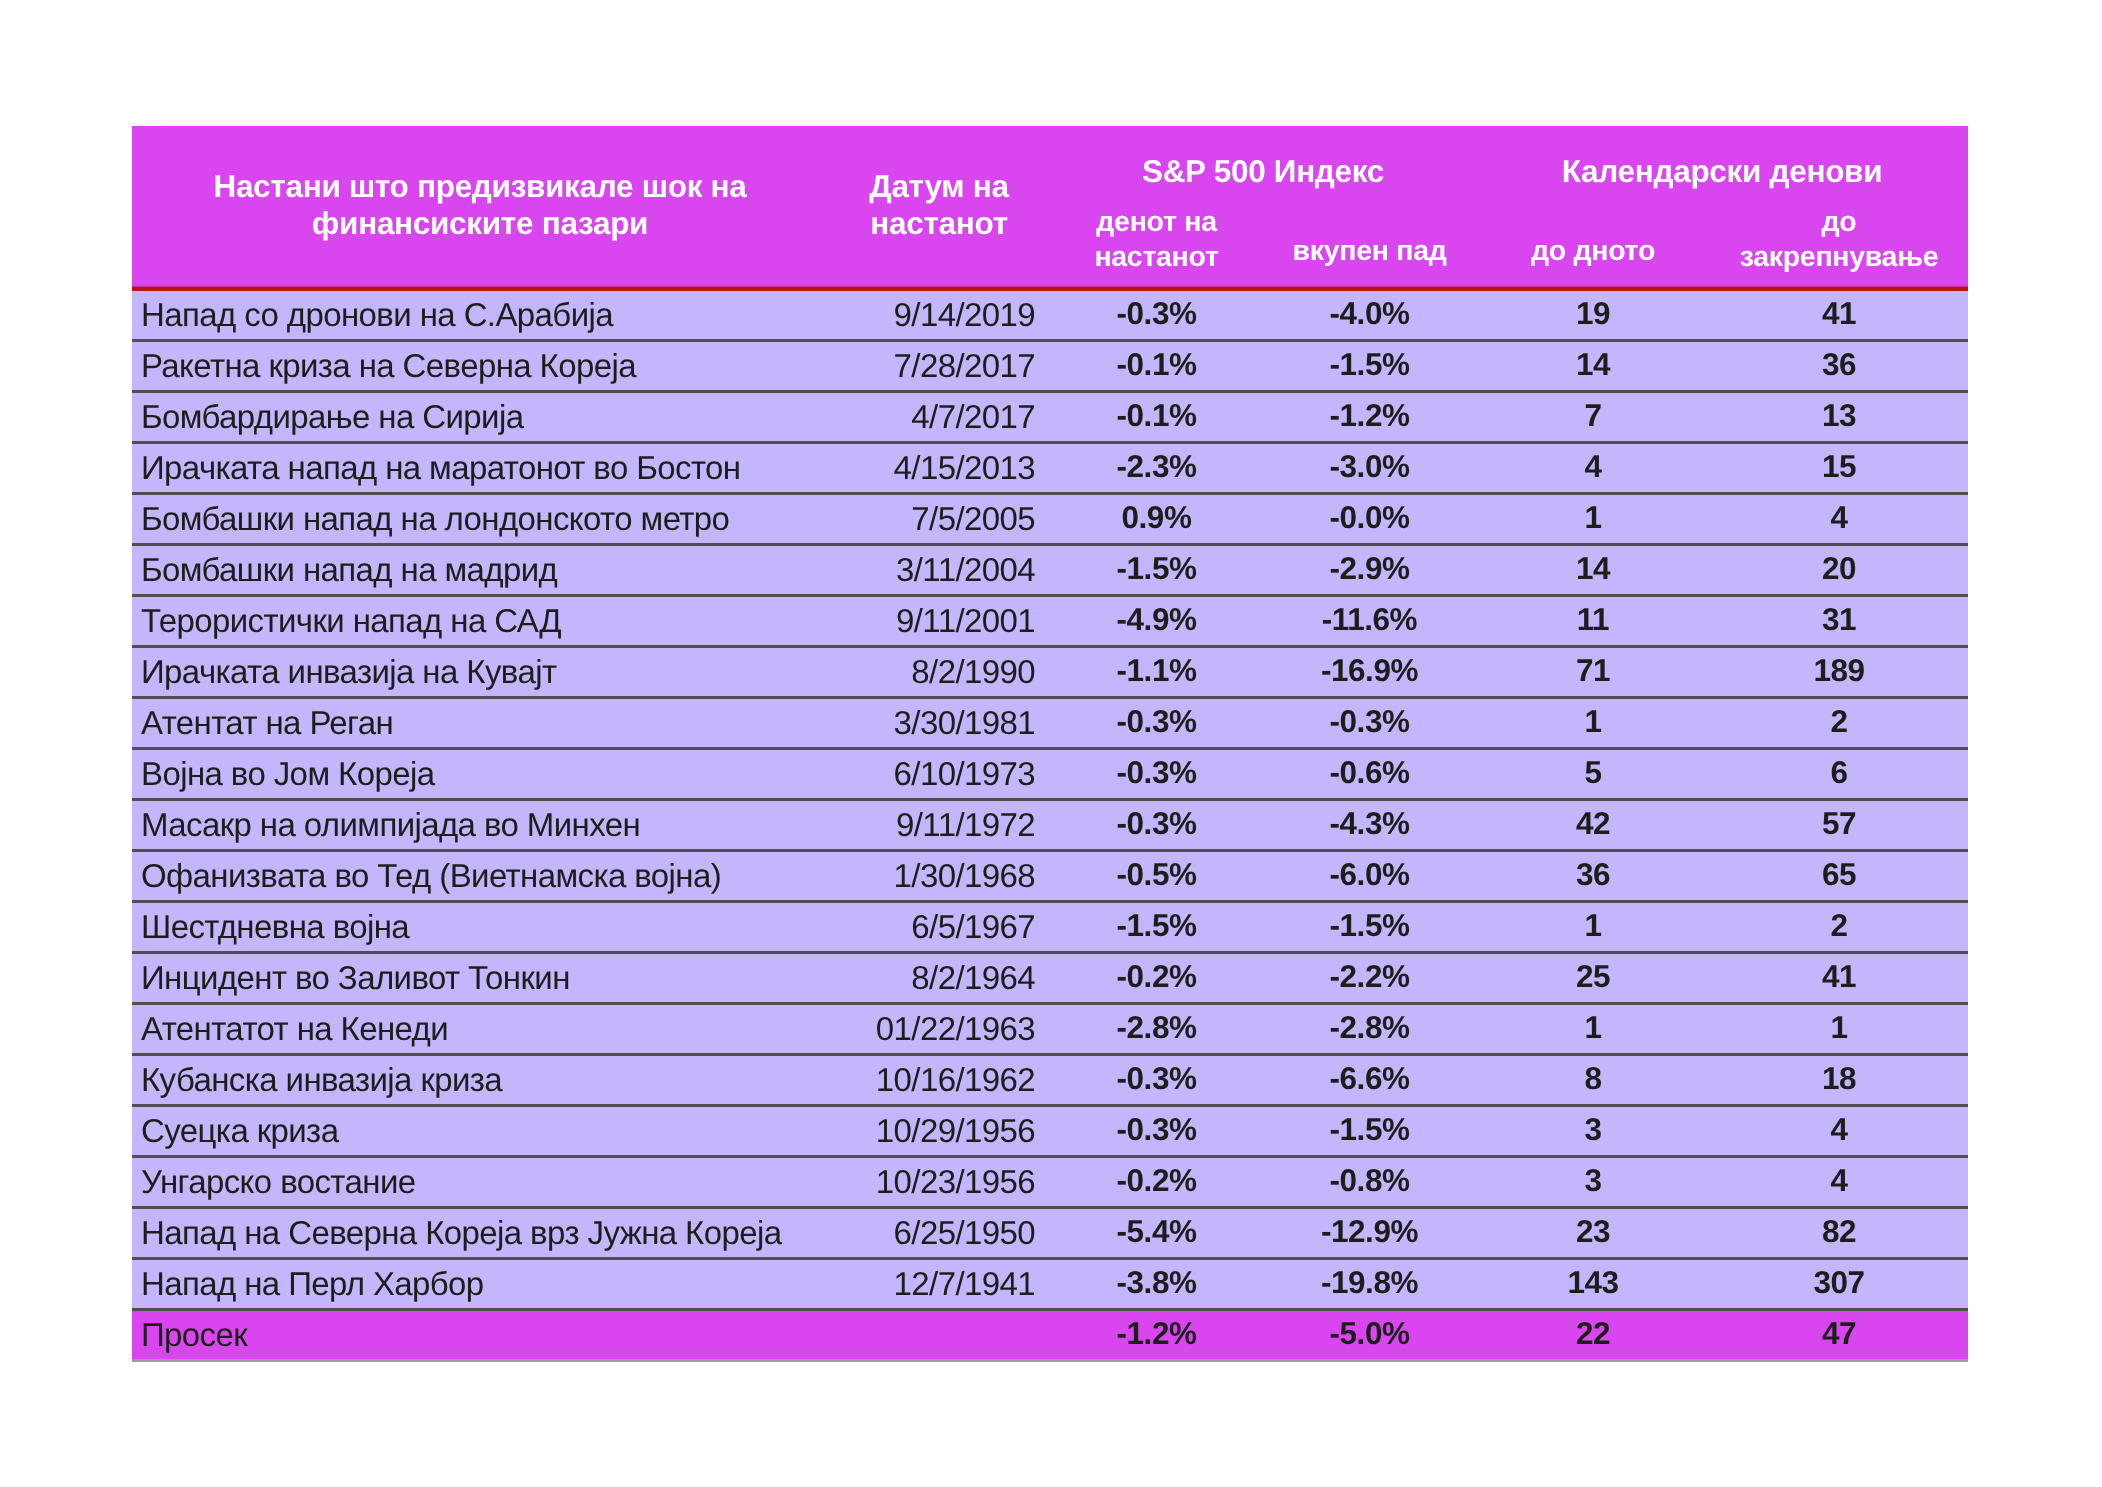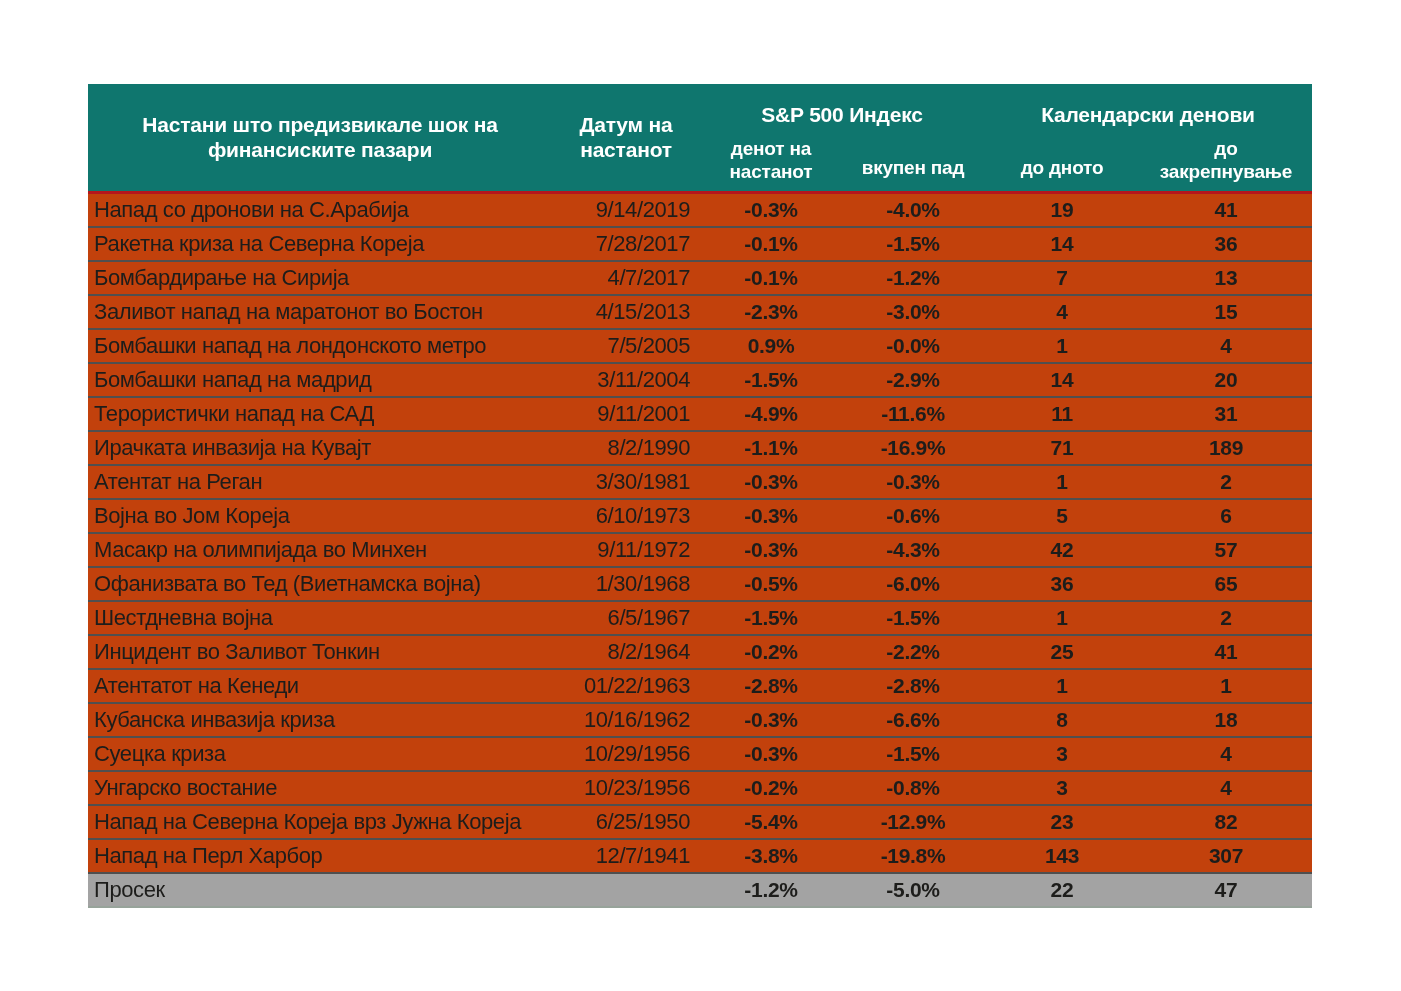--- a/index.html
+++ b/index.html
@@ -8,21 +8,21 @@
   .page { position:relative; width:1401px; height:991px; background:#ffffff; overflow:hidden; }
 
   .shock-table { position:absolute; left:88px; top:84px; width:1224px; color:#1d1d1b; }
 
   
   .thead {
     display:grid;
     grid-template-columns:464px 148px 142px 142px 156px 172px;
     grid-template-rows:46px 61px;
     height:110px;
-    background:#0f766e;
+    background:#d946ef;
     color:#ffffff;
     border-bottom:3px solid #b5161c;
   }
   .hcell { display:flex; align-items:center; justify-content:center; text-align:center;
            font-weight:bold; letter-spacing:-0.2px; line-height:1.18; }
   .h-event    { grid-column:1; grid-row:1 / 3; font-size:21px; }
   .h-event span { display:block; max-width:408px; }
   .h-date     { grid-column:2; grid-row:1 / 3; font-size:21px; }
   .h-date span { display:block; max-width:110px; }
   .h-sp       { grid-column:3 / 5; grid-row:1; font-size:21px; align-items:flex-end; padding-bottom:2px; }
@@ -35,28 +35,28 @@
   .h-recovery { grid-column:6; }
   .h-recovery span { display:block; max-width:135px; }
 
   
   .row {
     display:grid;
     grid-template-columns:464px 148px 142px 142px 156px 172px;
     height:34px;
     align-items:center;
     border-bottom:2px solid #4f4f4f;
-    background:#c2410c;
+    background:#c4b5fd;
   }
   .c  { overflow:hidden; white-space:nowrap; }
   .c1 { padding-left:6px; font-size:22px; letter-spacing:-0.4px; font-weight:400; }
   .c2 { text-align:right; padding-right:10px; font-size:22px; letter-spacing:-0.4px; font-weight:400; }
   .c3,.c4,.c5,.c6 { text-align:center; font-weight:bold; font-size:21px; letter-spacing:-0.3px; }
 
-  .summary { background:#a3a3a3; border-bottom:2px solid #97a39a; }
+  .summary { background:#d946ef; border-bottom:2px solid #97a39a; }
 </style>
 </head>
 <body>
 
 <div class="page">
   <div class="shock-table">
 
     <div class="thead">
       <div class="hcell h-event">
         <span>Настани што предизвикале шок на финансиските пазари</span>
@@ -95,21 +95,21 @@
   </div>
         <div class="row">
     <div class="c c1">Бомбардирање на Сирија</div>
     <div class="c c2">4/7/2017</div>
     <div class="c c3">-0.1%</div>
     <div class="c c4">-1.2%</div>
     <div class="c c5">7</div>
     <div class="c c6">13</div>
   </div>
         <div class="row">
-    <div class="c c1">Заливот напад на маратонот во Бостон</div>
+    <div class="c c1">Ирачката напад на маратонот во Бостон</div>
     <div class="c c2">4/15/2013</div>
     <div class="c c3">-2.3%</div>
     <div class="c c4">-3.0%</div>
     <div class="c c5">4</div>
     <div class="c c6">15</div>
   </div>
         <div class="row">
     <div class="c c1">Бомбашки напад на лондонското метро</div>
     <div class="c c2">7/5/2005</div>
     <div class="c c3">0.9%</div>

